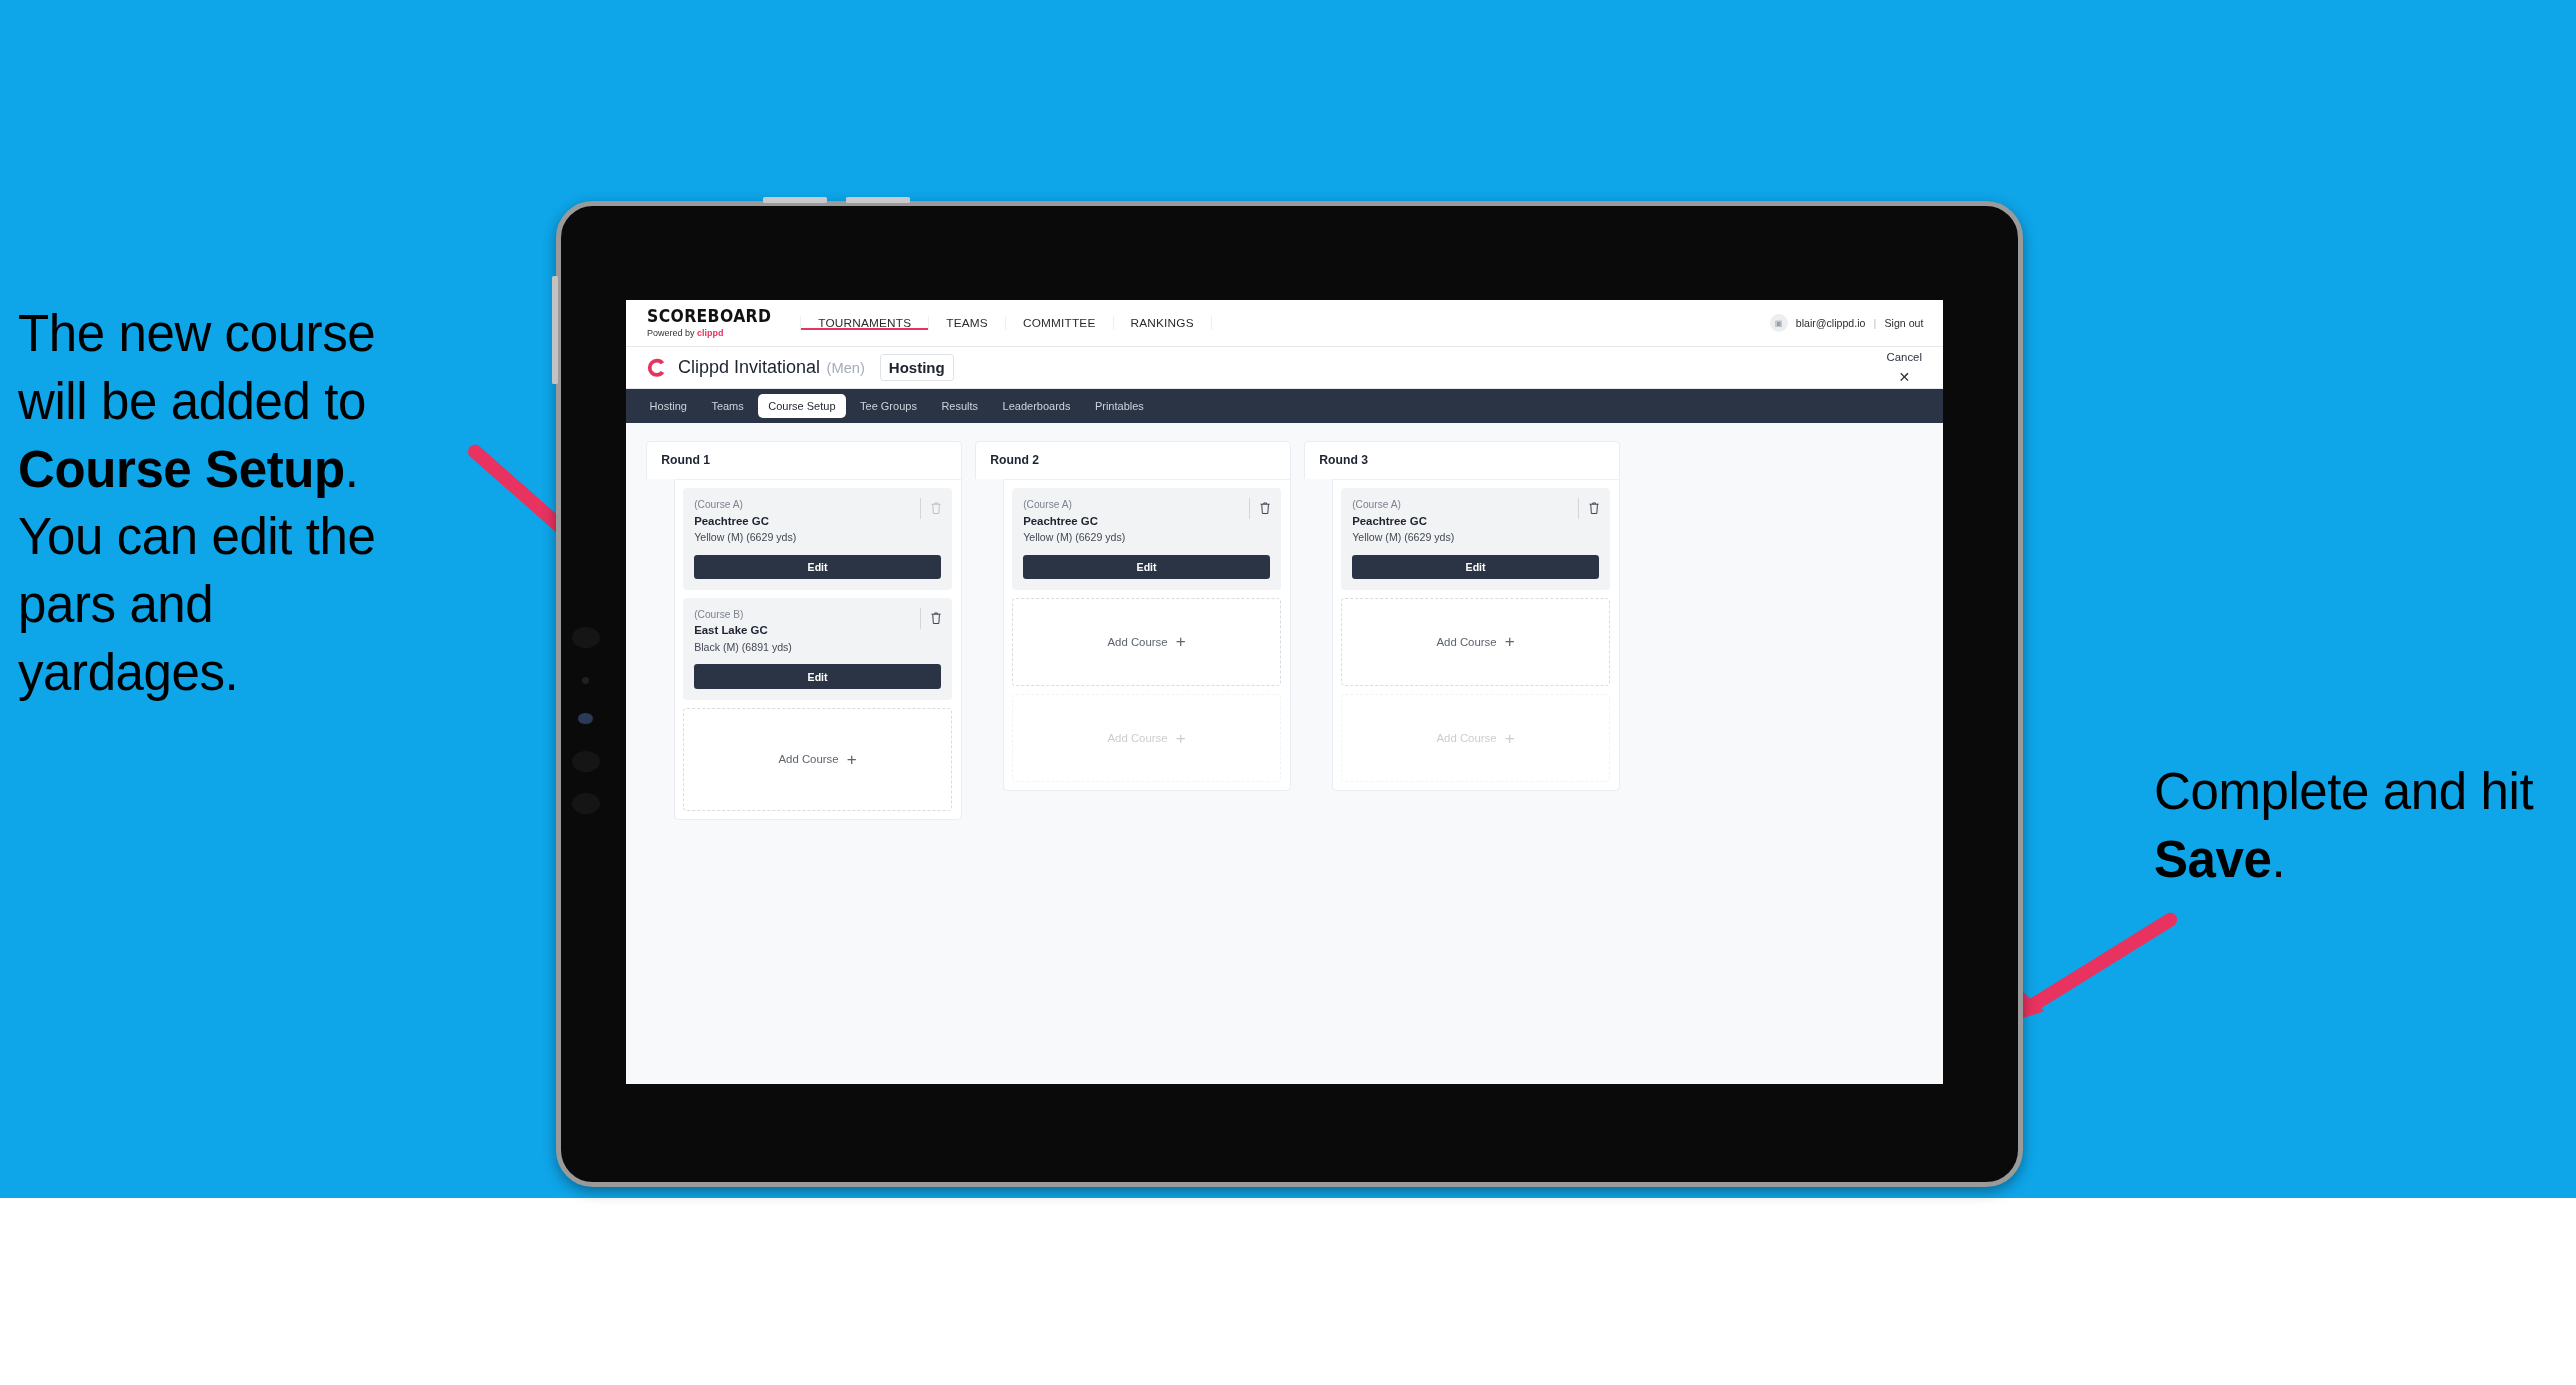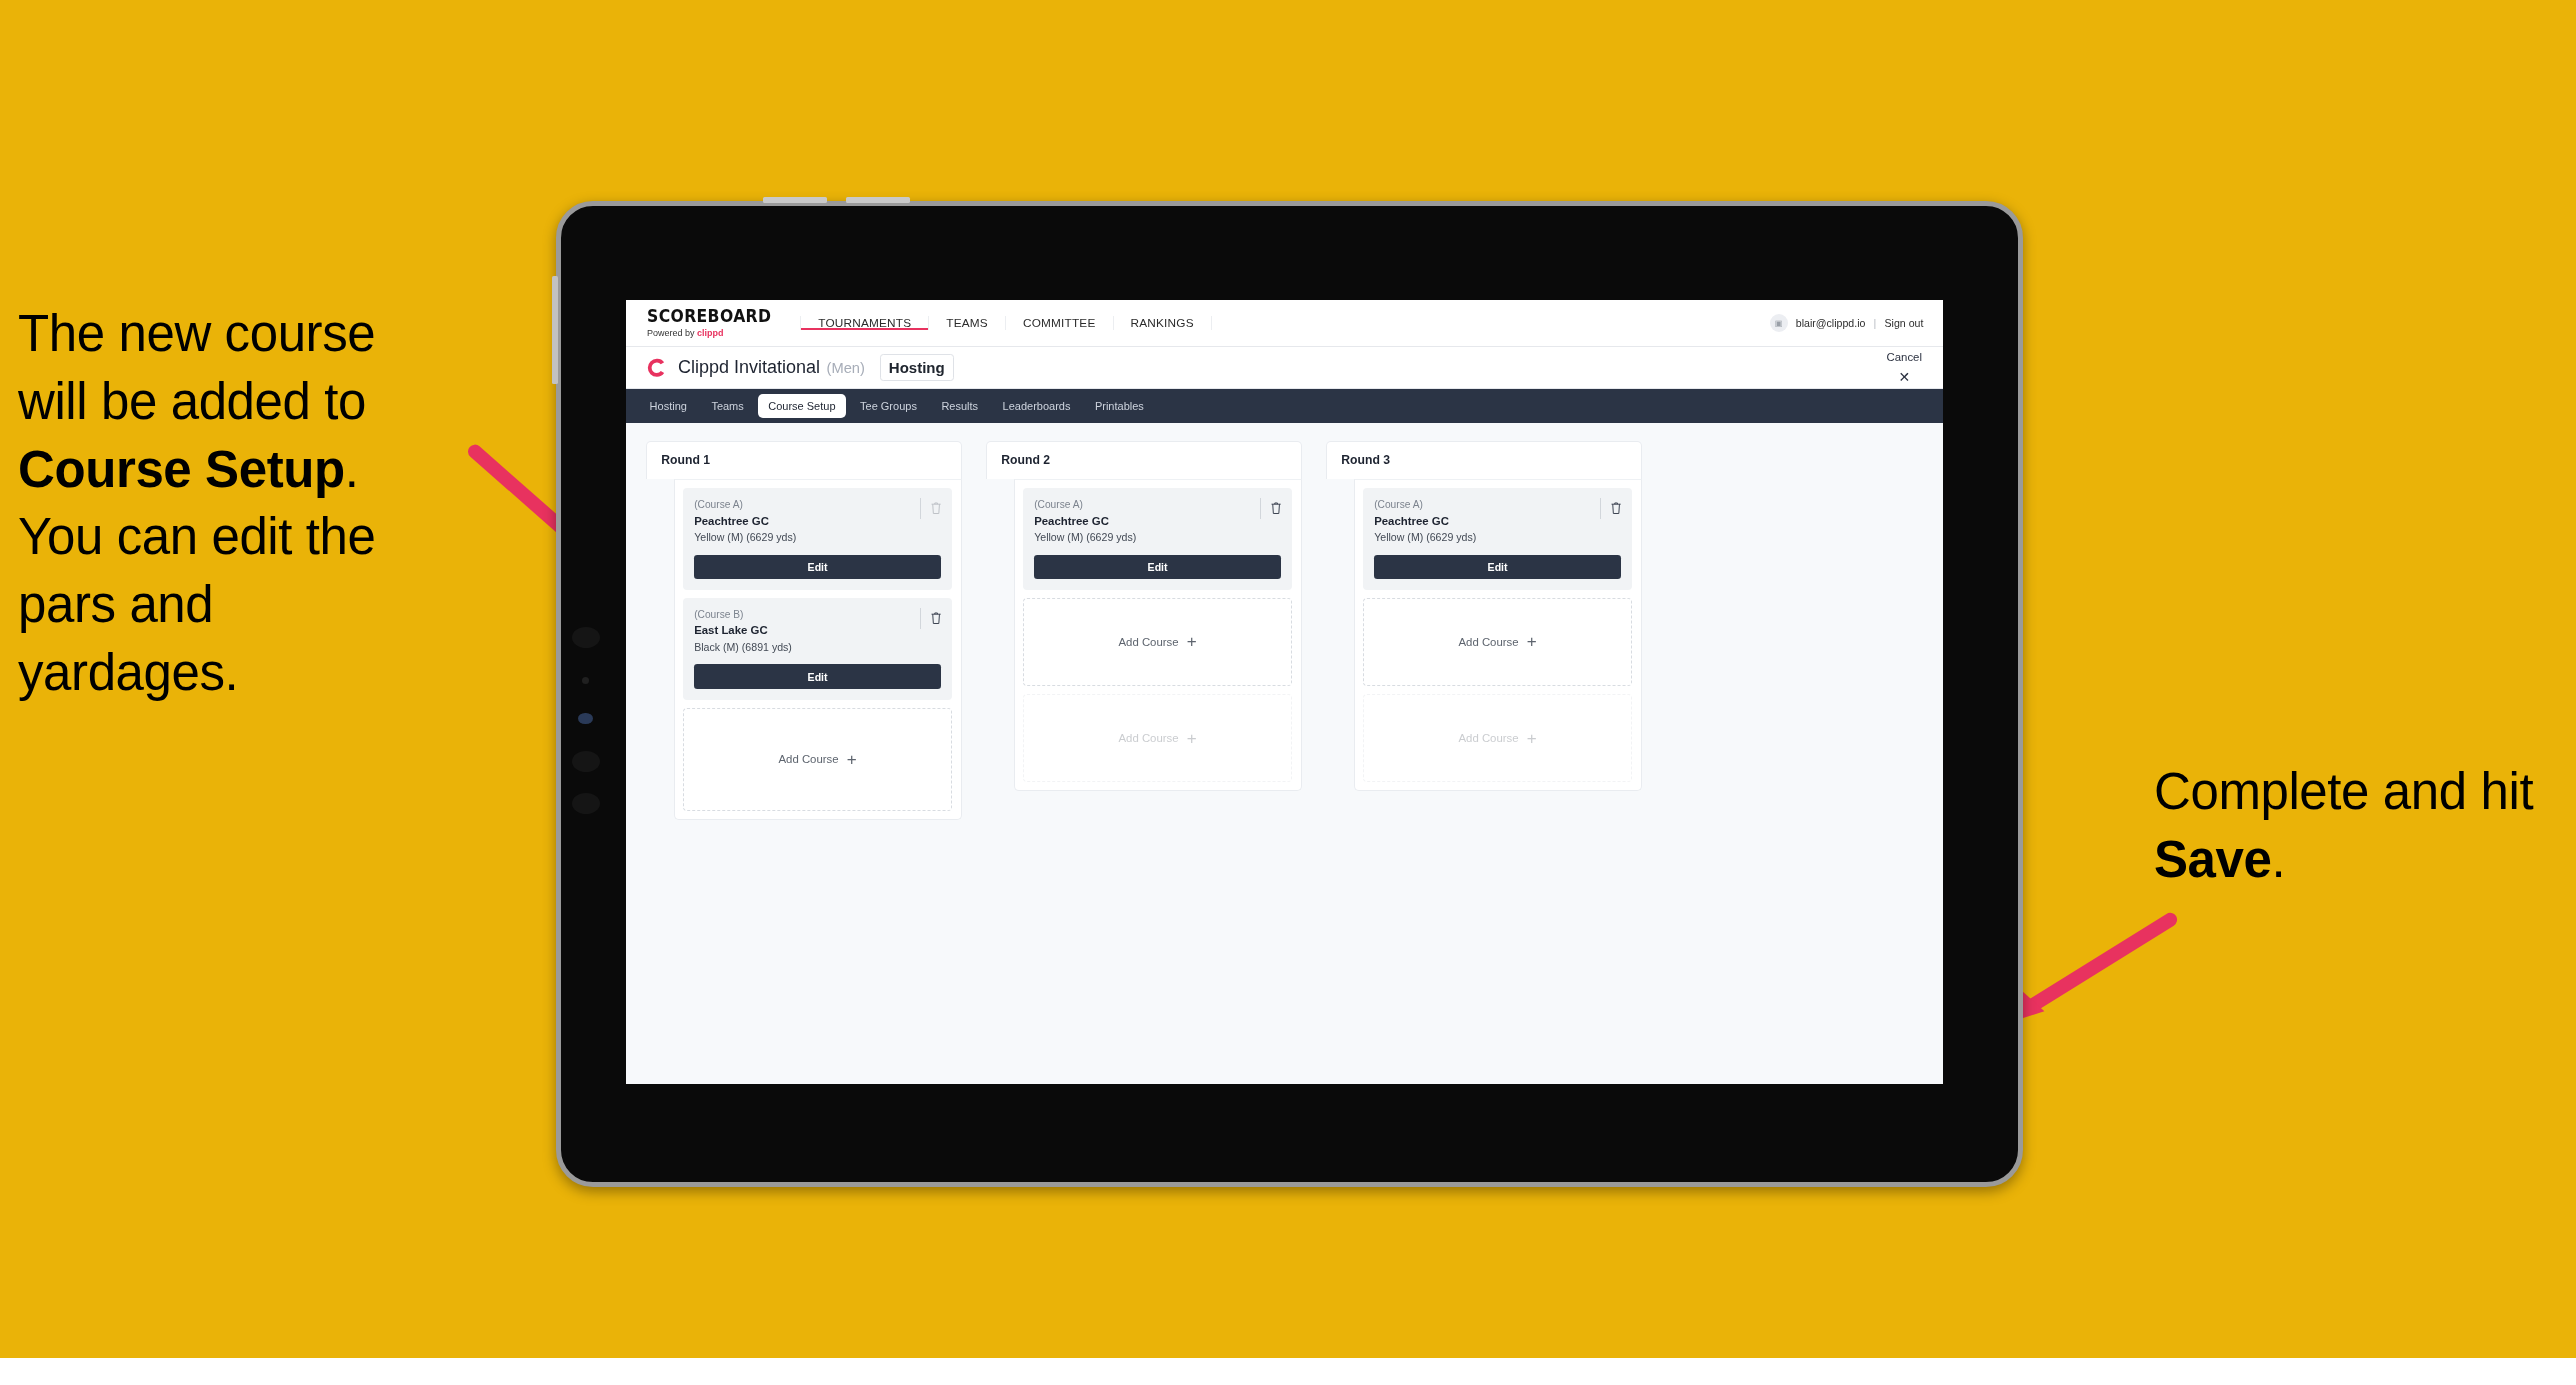--- a/index.html
+++ b/index.html
@@ -2,21 +2,21 @@
 <html style="font-size:13px"><head>
 <meta charset="utf-8">
 <style>
   * { box-sizing: border-box; margin: 0; padding: 0; }
   html, body {
     width: 2576px; height: 1386px;
     background: #ffffff;
     font-family: "Liberation Sans", sans-serif;
     overflow: hidden;
   }
-  #stage { position: relative; width: 2576px; height: 1358px; background:#eab308;padding-left:12px; }
+  #stage { position: relative; width: 2576px; height: 1198px; background:#0ea5e9;padding-left:12px; }
 
   
   .annot {
     position: absolute;
     font-family: "Liberation Sans", sans-serif;
     color: #000;
     font-size: 51px;
     line-height: 1.33;
     letter-spacing: -0.4px;
     font-weight: 400;
@@ -125,21 +125,21 @@
     height: 34px; background:#2b3445; display:flex; align-items:center;
     padding: 0 13px; gap: 3.3px;
   }
   .subtab {
     font-size: 11px; color:#cdd3dd; padding: 5.7px 10.6px; border-radius:4.9px;
     cursor:pointer; white-space:nowrap;
   }
   .subtab.active { background:#ffffff; color:#1d2330; font-weight:500; }
 
   
-  .content { padding: 18px 19.6px; display:flex; gap:24px; align-items:flex-start; }
+  .content { padding: 18px 19.6px; display:flex; gap:13px; align-items:flex-start; }
   .round-col { width: 316px; flex:none; }
   .round-head {
     background:#fff; border:0.8px solid #e9ecf0; border-bottom:none;
     border-radius:4.9px 4.9px 0 0; padding: 11.4px 14.7px;
     font-size: 12.2px; font-weight:600; color:#1d2330;
   }
   .round-body {
     background:#fff; border:0.8px solid #e9ecf0; border-top:0.8px solid #eef1f4;
     border-radius: 0 0 4.9px 4.9px; padding: 8.2px; display:flex; flex-direction:column; gap:8.2px;margin-left:28px;
   }

